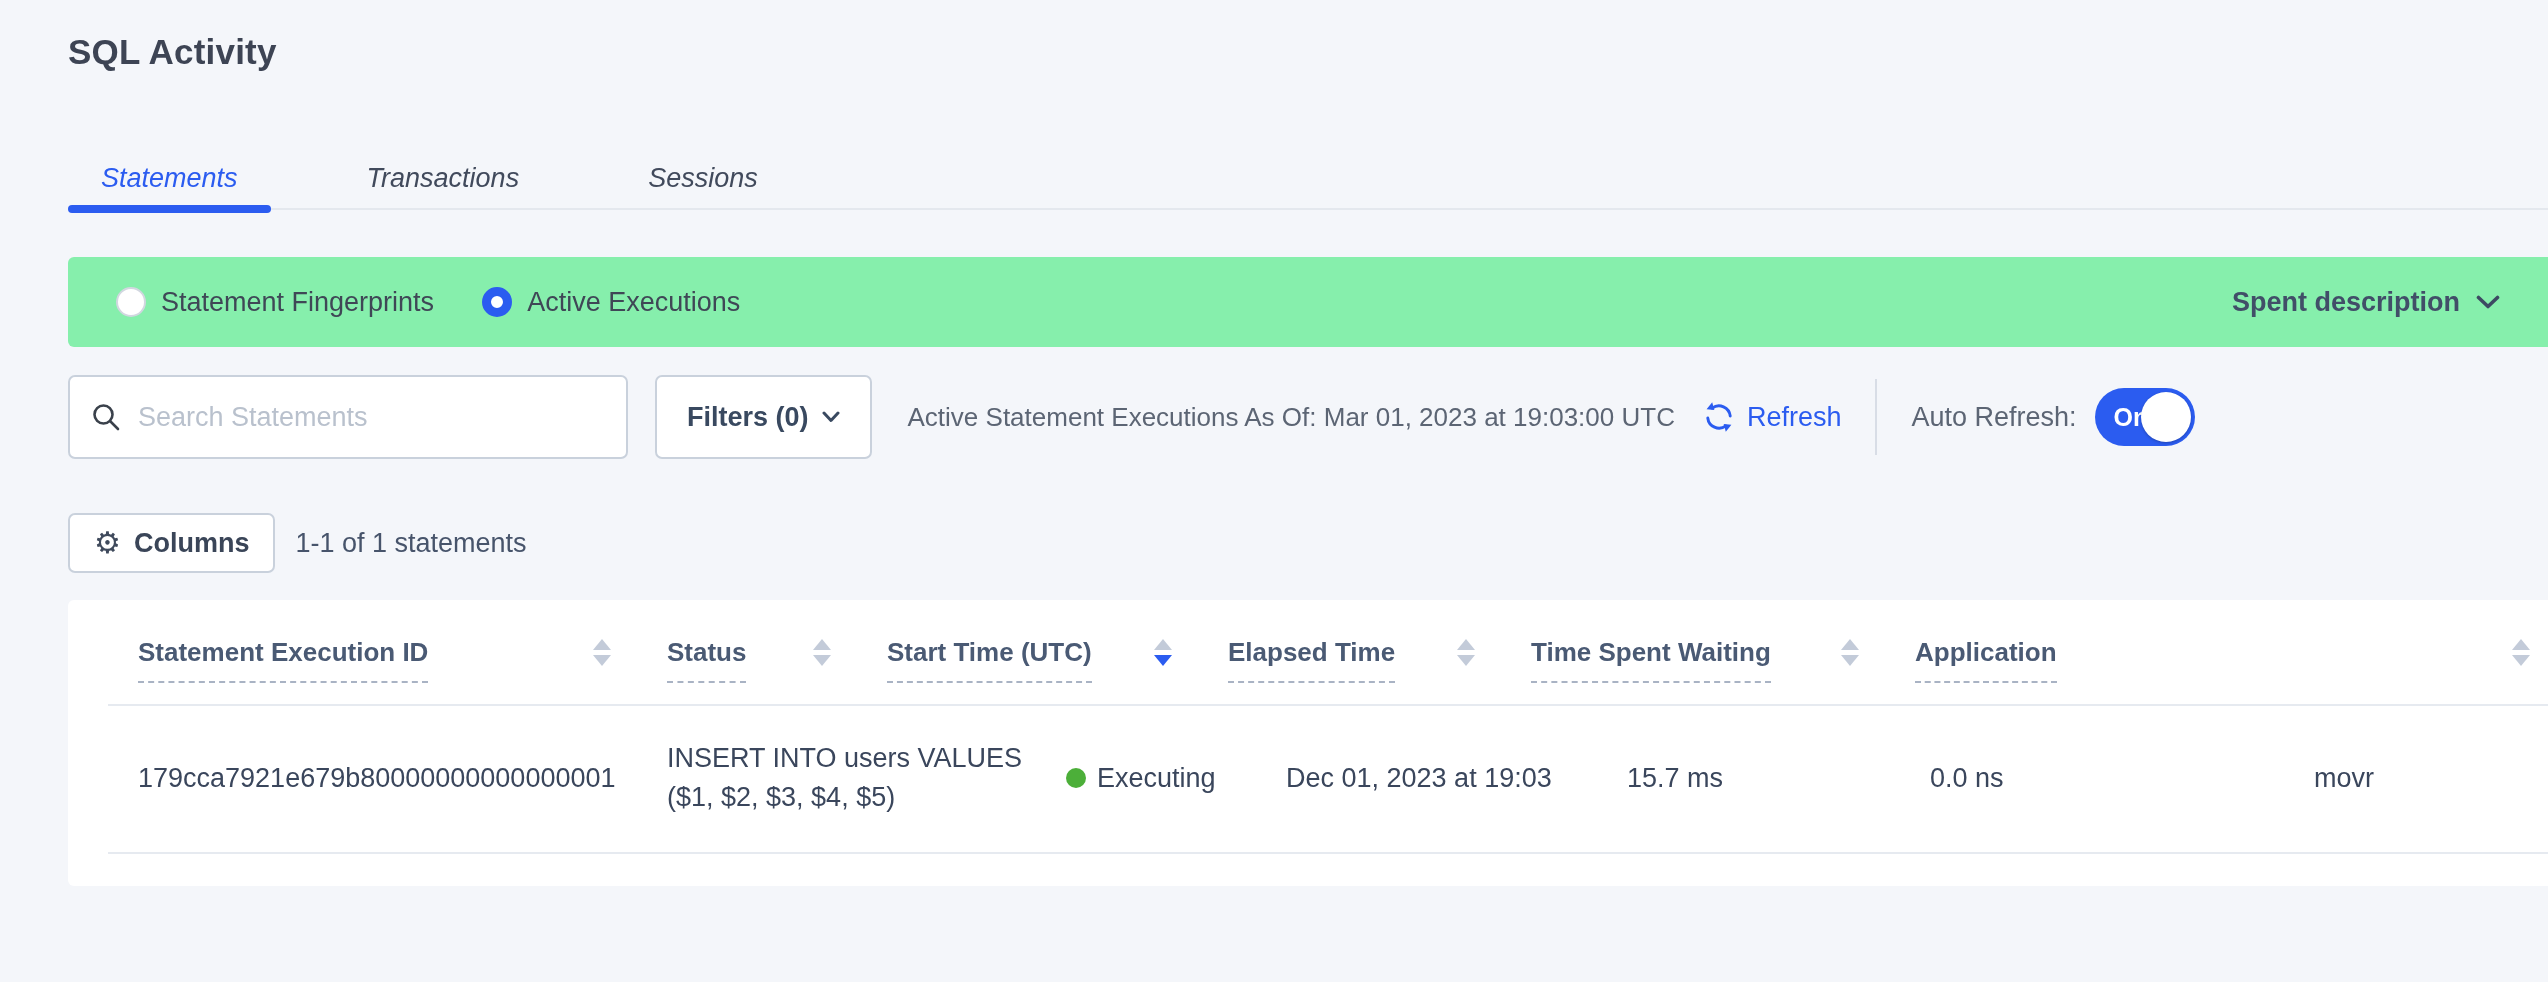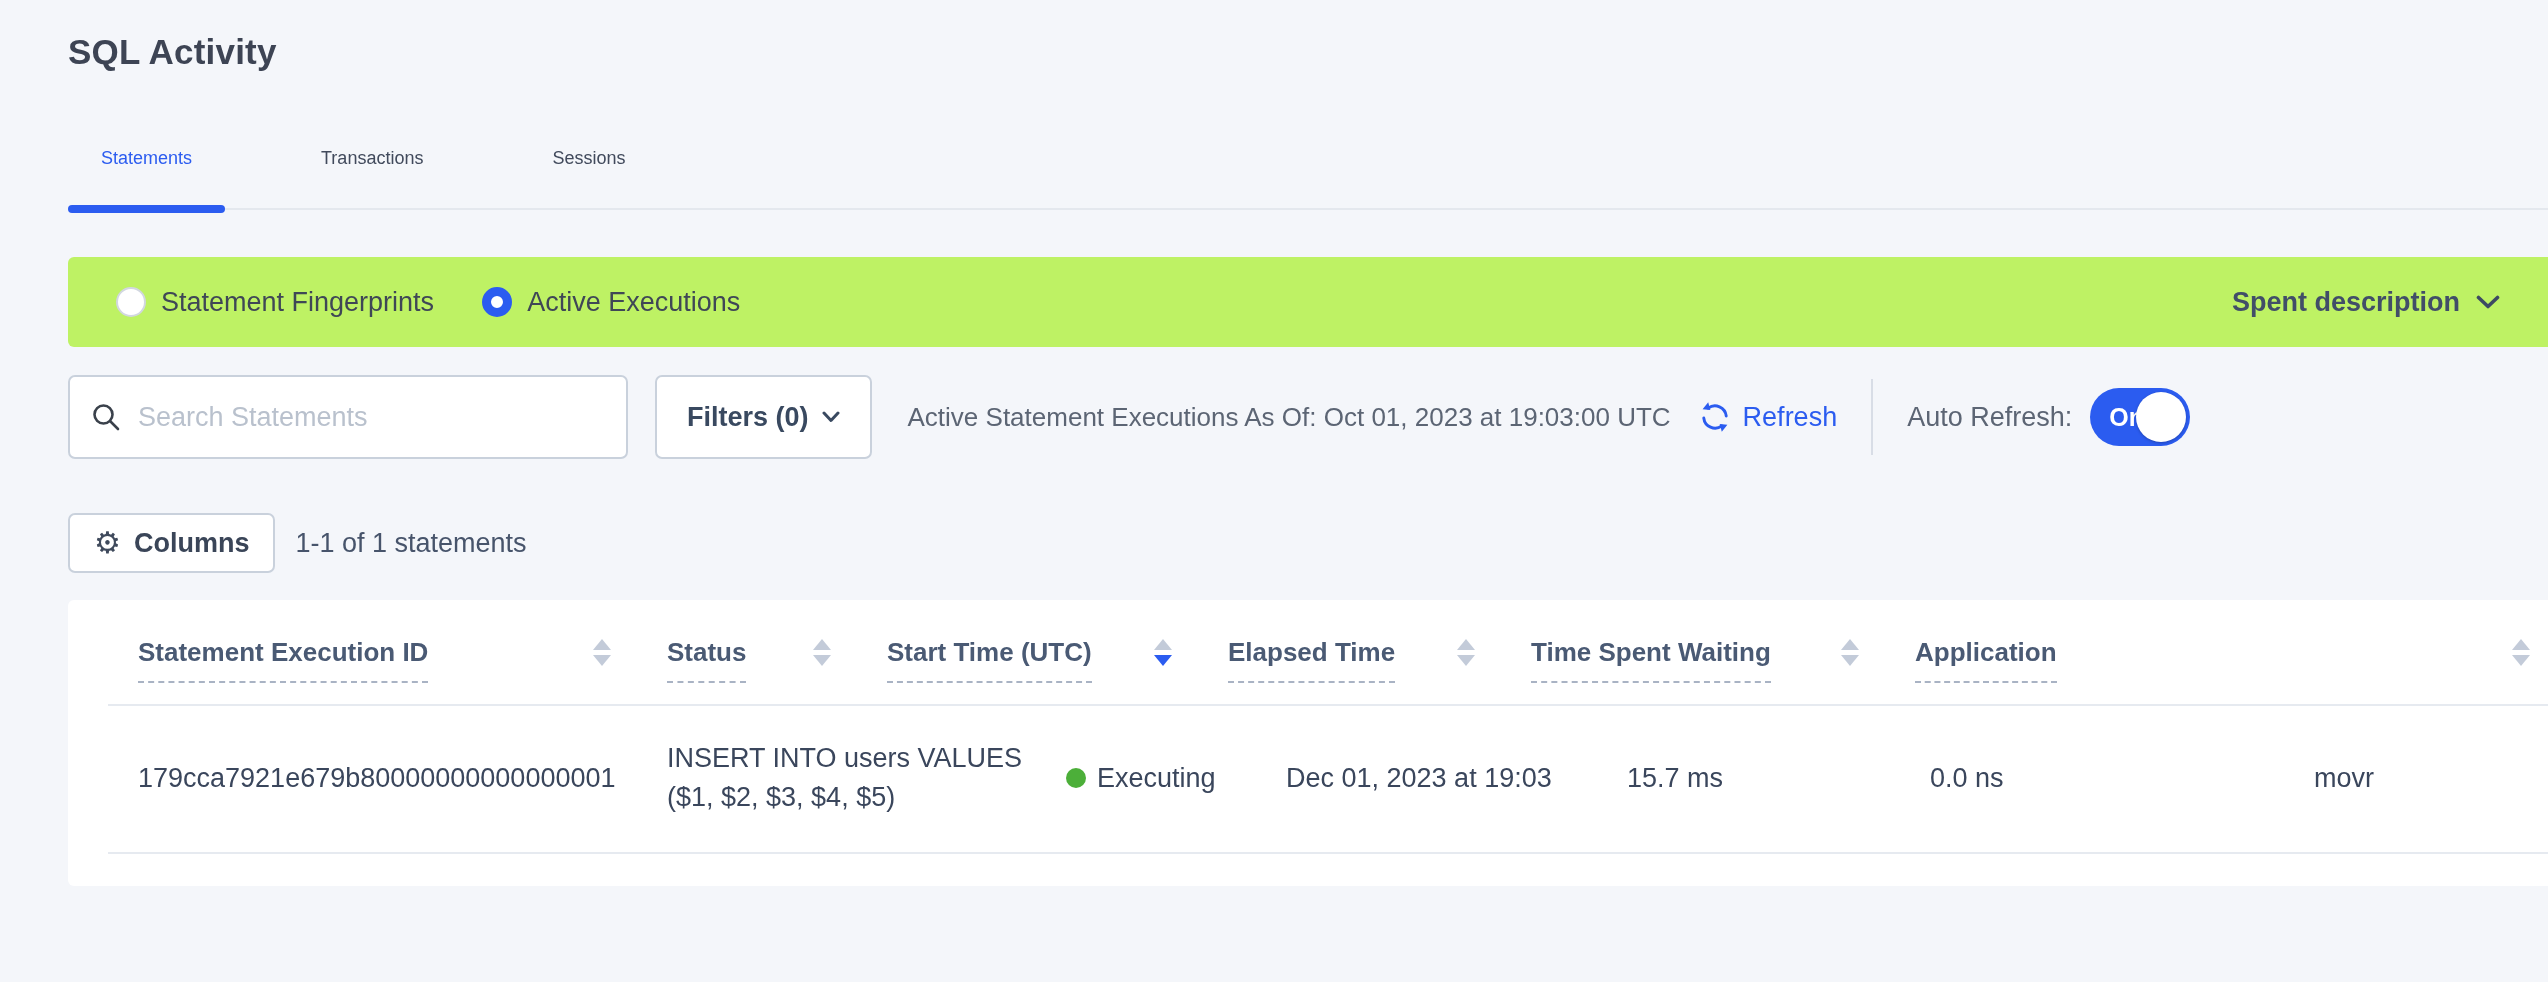--- a/index.html
+++ b/index.html
@@ -31,34 +31,34 @@
   }
 
   
   .tabbar{
     position:absolute;left:68px;right:0;top:148px;height:62px;
     border-bottom:2px solid var(--line);
     display:flex;align-items:center;
   }
   .tab{
     position:relative;height:100%;
-    display:flex;align-items:flex-start;justify-content:center;
+    display:flex;align-items:center;justify-content:center;
     padding:0 33px;margin-right:63px;
-    font-size:18px;color:#414a5c;cursor:pointer;
+    font-size:27px;color:#414a5c;cursor:pointer;font-style:italic;
   }
   .tab.active{color:var(--accent);}
   .tab.active::after{
     content:"";position:absolute;left:0;right:0;bottom:-5px;height:8px;
     background:var(--accent);border-radius:4px;
   }
 
   
   .radio-card{
     position:absolute;left:68px;right:0;top:257px;height:90px;
-    background:#bef264;border-radius:6px 0 0 6px;
+    background:#86efac;border-radius:6px 0 0 6px;
     display:flex;align-items:center;padding:0 48px;
   }
   .radio-opt{display:flex;align-items:center;cursor:pointer;margin-right:48px;}
   .radio-circle{
     width:30px;height:30px;border-radius:50%;
     border:2px solid #d2d7e0;background:#fff;flex:0 0 auto;
   }
   .radio-opt.selected .radio-circle{border:9px solid var(--accent);}
   .radio-label{margin-left:15px;font-size:27px;color:#3f4756;}
   .show-desc{
@@ -207,21 +207,21 @@
       <input type="text" placeholder="Search Statements" style="">
     </div>
 
     <div class="btn filters-btn">
       <span class="filters-label">Filters (0)</span>
       <svg width="18" height="12" viewBox="0 0 18 12">
         <polyline points="2,2 9,9.5 16,2" fill="none" stroke="#394960" stroke-width="3" stroke-linecap="round" stroke-linejoin="round"></polyline>
       </svg>
     </div>
 
-    <div class="asof">Active Statement Executions As Of: Oct 01, 2023 at 19:03:00 UTC</div>
+    <div class="asof">Active Statement Executions As Of: Mar 01, 2023 at 19:03:00 UTC</div>
 
     <div class="refresh">
       <svg width="32" height="32" viewBox="0 0 24 24">
         <g fill="none" stroke="var(--accent)" stroke-width="2.2" stroke-linecap="round">
           <path d="M20.4 11.2 A8.5 8.5 0 0 0 6.9 5.3"></path>
           <path d="M3.6 12.8 A8.5 8.5 0 0 0 17.1 18.7"></path>
         </g>
         <polygon points="6.9,1.0 8.5,6.8 2.7,6.1" fill="var(--accent)"></polygon>
         <polygon points="17.1,23.0 15.5,17.2 21.3,17.9" fill="var(--accent)"></polygon>
       </svg>

